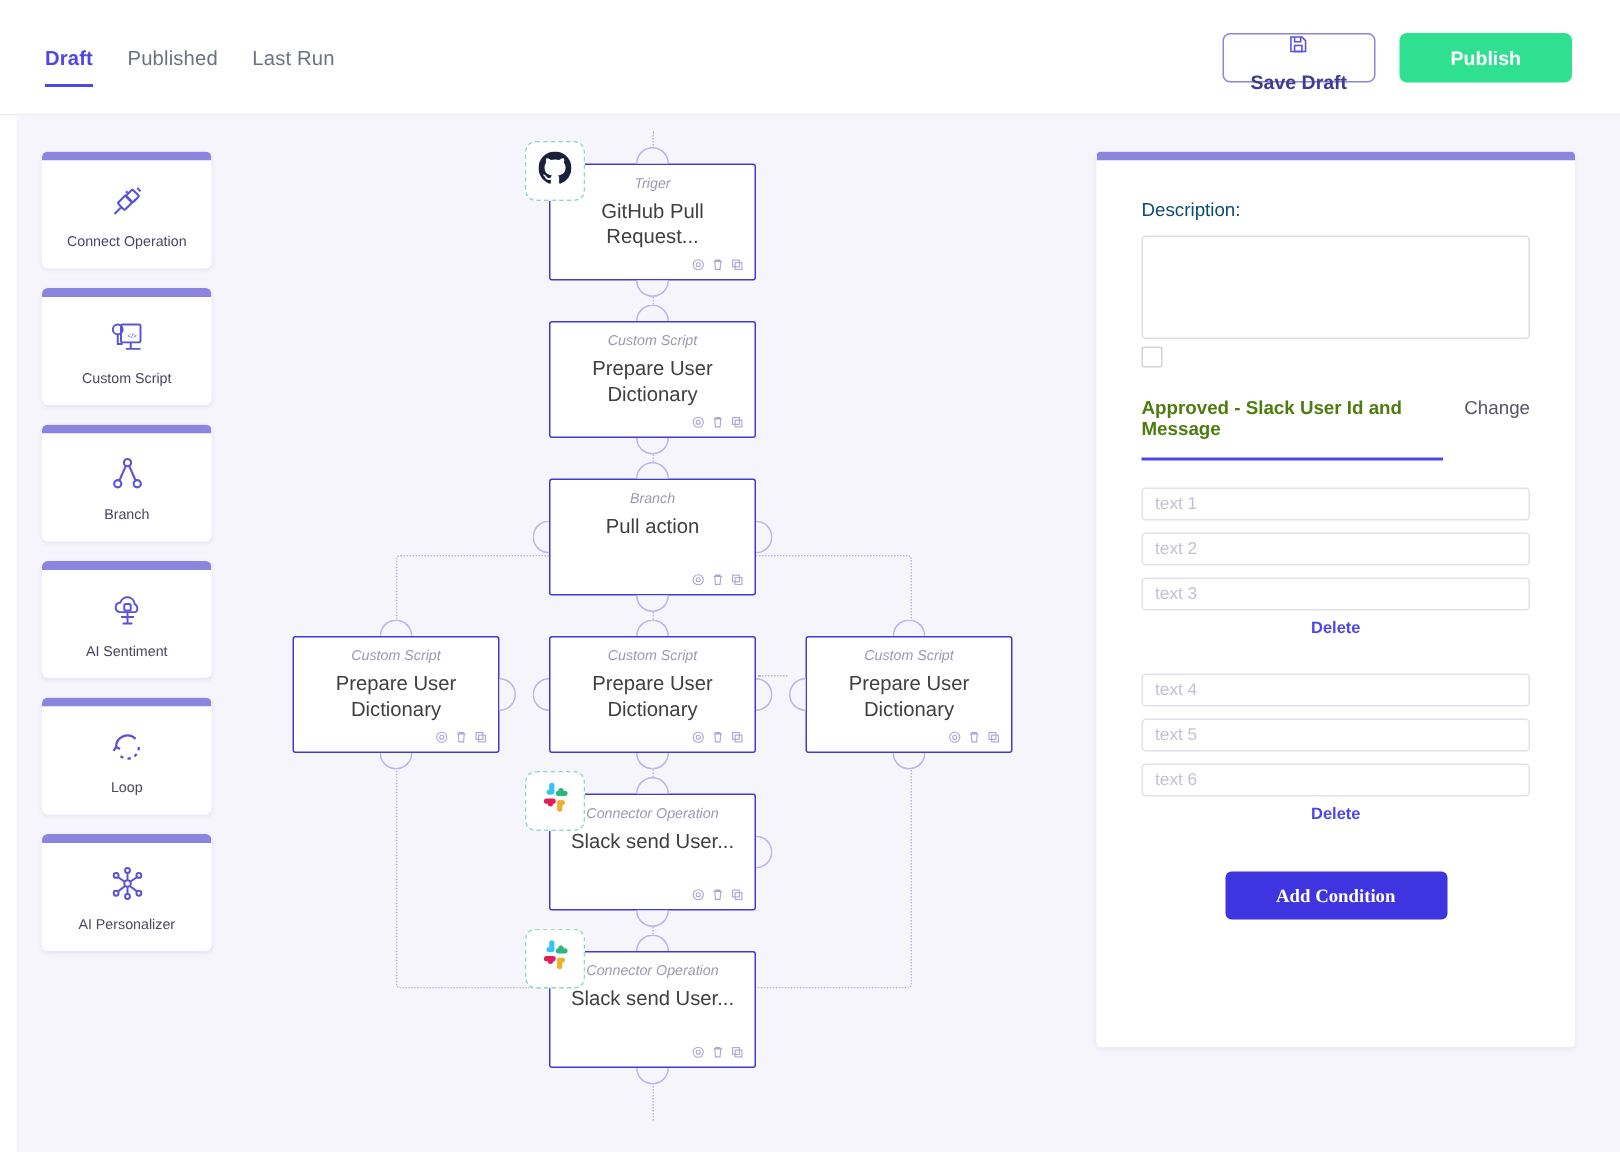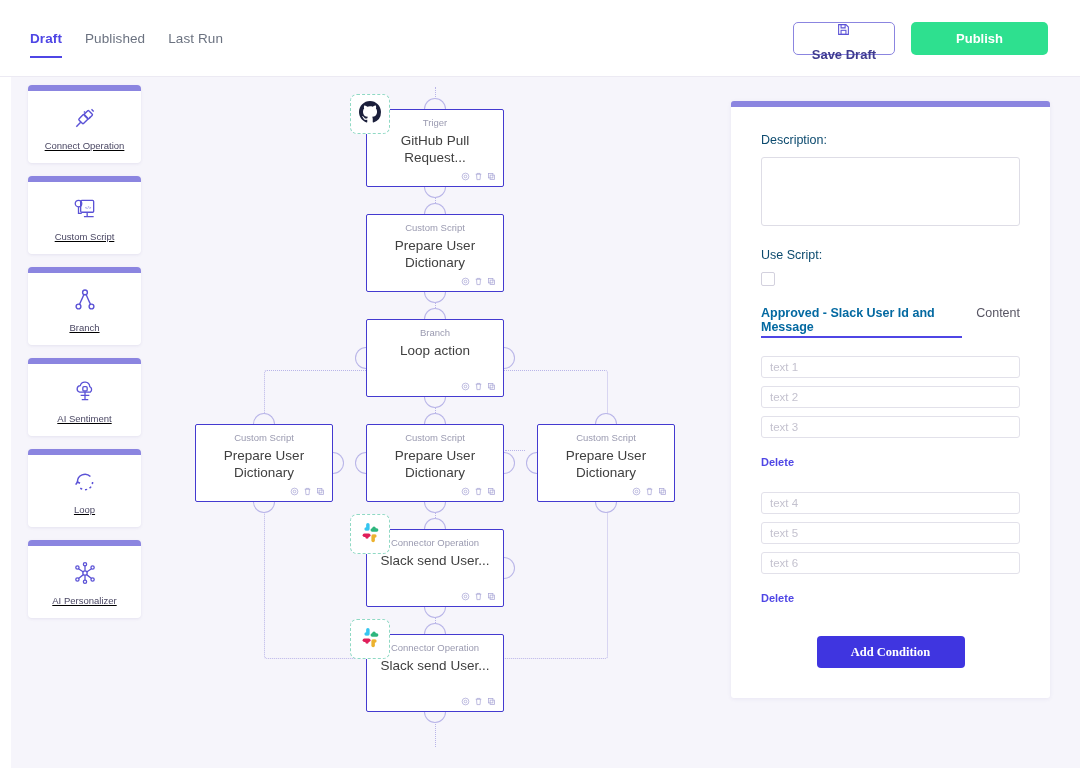--- a/index.html
+++ b/index.html
@@ -28,53 +28,53 @@
   .tab.active { color:#4f46e5; font-weight:bold; border-bottom-color:#4f46e5; }
 
   .actions { display:flex; align-items:center; gap:16px; }
   .btn-save {
     display:flex; align-items:center; gap:8px;
     height:33px; padding:0 18px;
     border:1.4px solid #8b85e0; border-radius:5px; background:#fff;
     color:#3f3b8f; font-size:13px; font-weight:bold; cursor:pointer;flex-direction:column;
   }
   .btn-publish {
-    height:33px; padding:0 45px; border:none; border-radius:5px;
+    height:33px; padding:0 34px; border:none; border-radius:5px;
     background:#2ee08f; color:#ffffff; font-size:13px; font-weight:bold;
     cursor:pointer; display:flex; align-items:center; justify-content:center;
   }
 
   
   .body {
     position:absolute; left:0; top:77px; width:1080px; height:691px;
     background:#f6f5fb;
   }
   .edge-left { position:absolute; left:0; top:0; width:11px; height:691px; background:#ffffff; }
 
   
-  .sidebar { position:absolute; left:28px; top:8px; width:113px;text-decoration:underline; }
+  .sidebar { position:absolute; left:28px; top:24px; width:113px; }
   .side-card {
     width:113px; height:78px; margin-bottom:13px; background:#ffffff;
     border-radius:4px; box-shadow:0 1px 3px rgba(80,70,150,.10);
     border-top:6px solid #8b85e0;
     display:flex; flex-direction:column; align-items:center; justify-content:center;
     cursor:pointer; overflow:hidden;
   }
   .side-icon { height:30px; display:flex; align-items:center; justify-content:center; color:#5b52d6; }
   .side-label { font-size:9.5px; color:#4a4763; margin-top:7px; text-align:center; line-height:11px; }
 
   
   .canvas { position:absolute; left:150px; top:0; width:570px; height:691px; }
 
   .node {
     position:absolute; background:#ffffff; border:1.6px solid #443ad0;
     border-radius:2px;
   }
   .node-kind {
-    font-size:9.5px; color:#9a9ab0; text-align:center; padding-top:7px; line-height:11px;
+    font-size:9.5px; color:#9a9ab0; text-align:center; padding-top:7px; line-height:11px;font-style:italic;
   }
   .node-title {
     font-size:13.5px; color:#404040; text-align:center; margin-top:4px; line-height:17px;
     padding:0 10px;
   }
   .node-acts {
     position:absolute; right:7px; bottom:5px; display:flex; gap:4px; align-items:center;
   }
   .node-acts span { color:#a9a6d6; display:flex; }
 
@@ -111,33 +111,33 @@
     font-family:"Liberation Sans", sans-serif; font-size:12px; color:#3c3a4d; padding:6px;
   }
   .p-check {
     width:14px; height:14px; border:1.4px solid #d3d1de; border-radius:2px;
     background:#fff; cursor:pointer; display:block;
   }
   .cond-head {
     display:flex; align-items:baseline; gap:14px; margin-top:20px;
   }
   .cond-title {
-    font-size:12.5px; font-weight:bold; color:#0369a1;
-    border-bottom:2px solid #4f46e5; padding-bottom:2px; cursor:pointer;
+    font-size:12.5px; font-weight:bold; color:#4d7c0f;
+    border-bottom:2px solid #4f46e5; padding-bottom:12px; cursor:pointer;
   }
   .cond-change { font-size:12.5px; color:#575563; cursor:pointer; }
   .p-input {
     width:259px; height:22px; border:1px solid #e2e1ea; border-radius:3px;
     background:#fff; outline:none; margin-top:8px; padding:0 8px;
     font-family:"Liberation Sans", sans-serif; font-size:11.5px; color:#3c3a4d;
   }
   .p-input::placeholder { color:#c4c2cf; }
   .p-delete {
     font-size:11px; color:#4f46e5; font-weight:bold;
-    text-align:left; width:259px; margin-top:18px; cursor:pointer;
+    text-align:center; width:259px; margin-top:6px; cursor:pointer;
   }
   .btn-add {
     margin:32px auto 0 auto; display:block; width:148px; height:32px;
     background:#3f35e0; color:#fff; border:none; border-radius:4px;
     font-size:12.5px; font-weight:bold; cursor:pointer;
     font-family:Liberation Serif, serif;
   }
 </style>
 </head>
 <body>
@@ -327,21 +327,21 @@
             </span>
         </div>
       </div>
 
       <div class="node" style="left:216px; top:242px; width:138px; height:78px;">
         <div class="port top"></div>
         <div class="port bottom"></div>
         <div class="port left"></div>
         <div class="port right"></div>
         <div class="node-kind">Branch</div>
-        <div class="node-title">Loop action</div>
+        <div class="node-title">Pull action</div>
         <div class="node-acts">
           <span>
               <svg width="9" height="9" viewBox="0 0 16 16" fill="none" stroke="#a9a6d6" stroke-width="1.3">
                 <circle cx="8" cy="8" r="2.4"></circle>
                 <circle cx="8" cy="8" r="6"></circle>
               </svg>
             </span>
           <span>
               <svg width="9" height="9" viewBox="0 0 16 16" fill="none" stroke="#a9a6d6" stroke-width="1.3">
                 <path d="M3 4h10M5.5 4V2.5h5V4M4.5 4l.7 9.5h5.6L11.5 4"></path>
@@ -517,26 +517,25 @@
             <path fill="#E01E5A" d="M4 14a2 2 0 1 1 0-4h5a2 2 0 1 1 0 4z" transform="translate(1 3)"></path>
           </svg>
         </span>
       </div>
     </div>
 
     <div class="panel">
       <div class="p-label">Description:</div>
       <textarea class="p-textarea" placeholder="" style=""></textarea>
 
-      <div class="p-label" style="margin-top:18px;">Use Script:</div>
       <span class="p-check"></span>
 
       <div class="cond-head">
         <span class="cond-title">Approved - Slack User Id and Message</span>
-        <span class="cond-change">Content</span>
+        <span class="cond-change">Change</span>
       </div>
 
       <div style="margin-top:10px;">
         <input class="p-input" placeholder="text 1" style="">
         <input class="p-input" placeholder="text 2" style="">
         <input class="p-input" placeholder="text 3" style="">
         <div class="p-delete">Delete</div>
       </div>
 
       <div style="margin-top:16px;">

